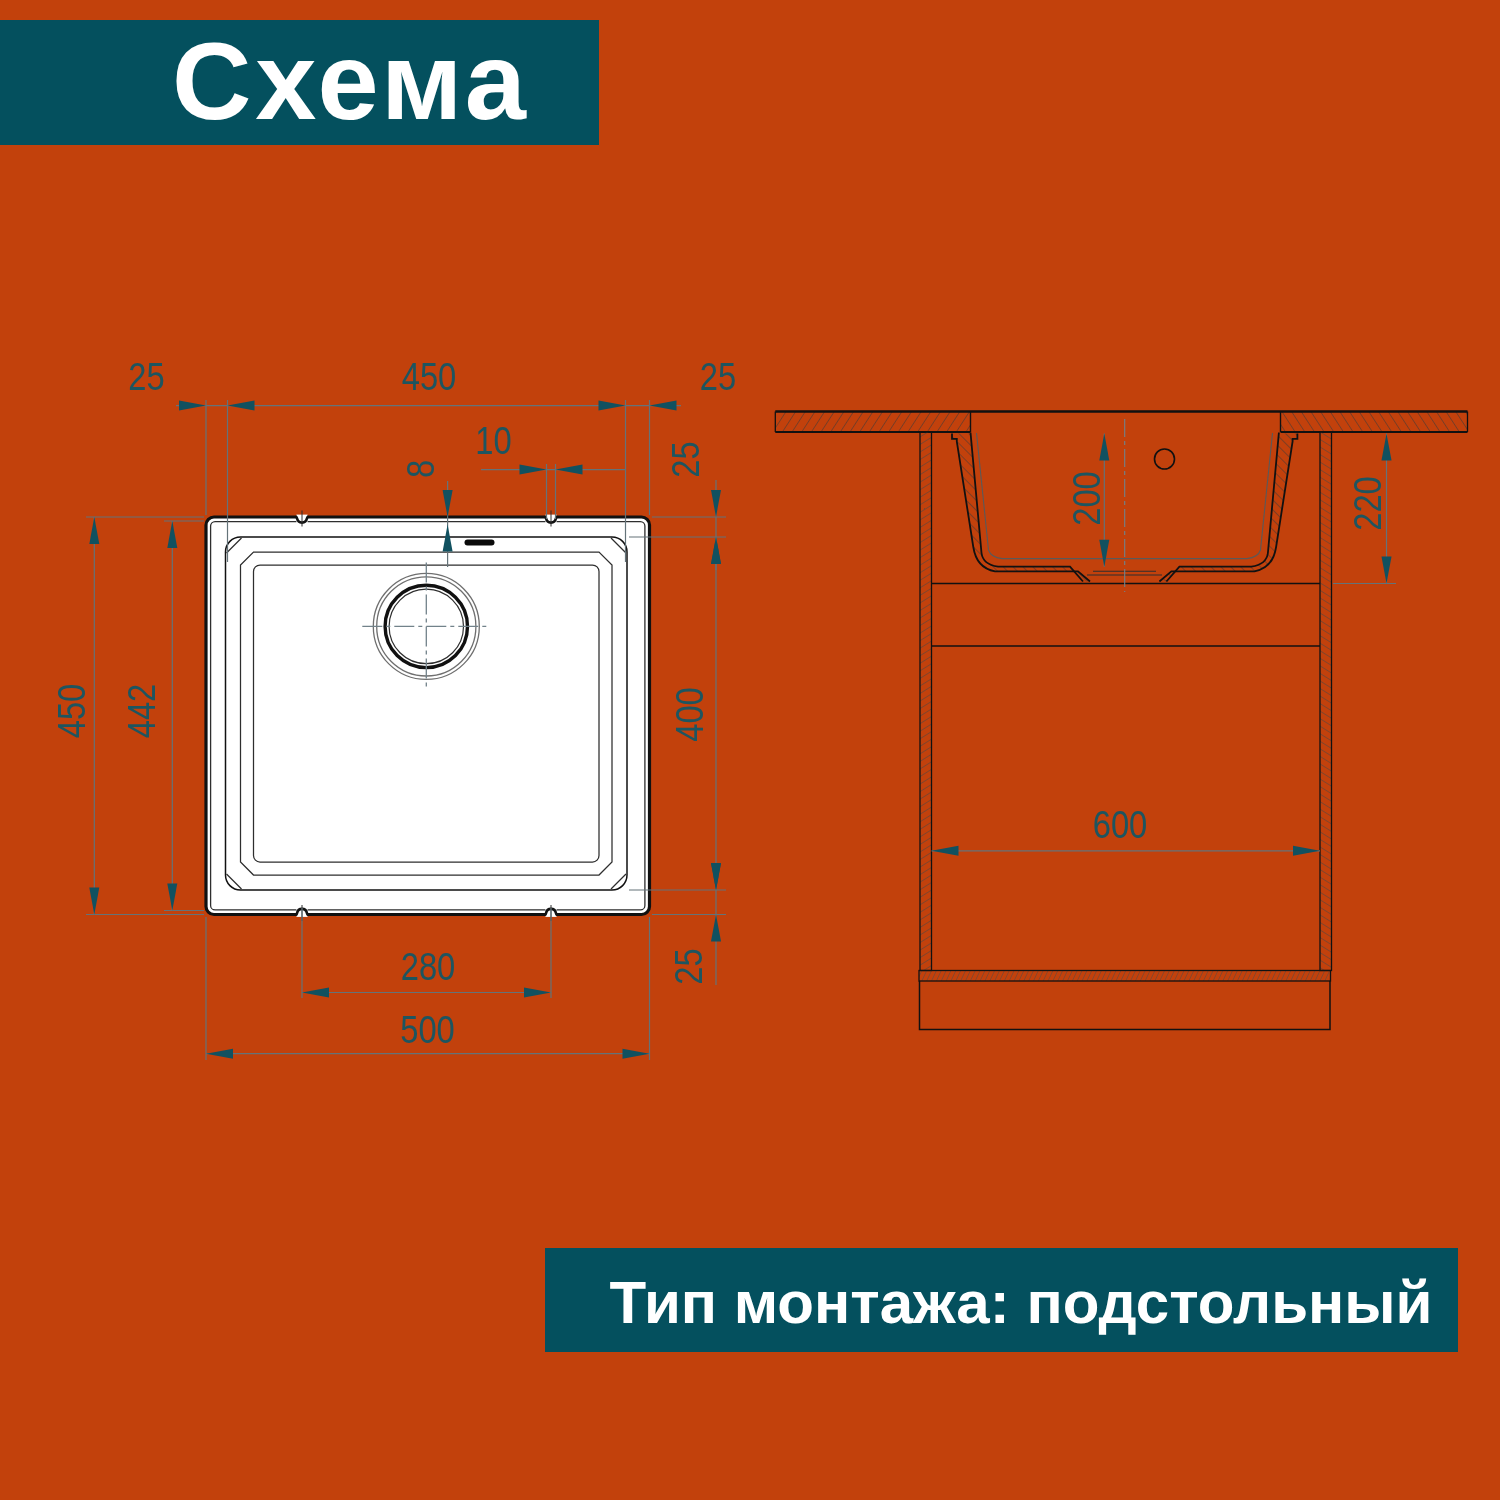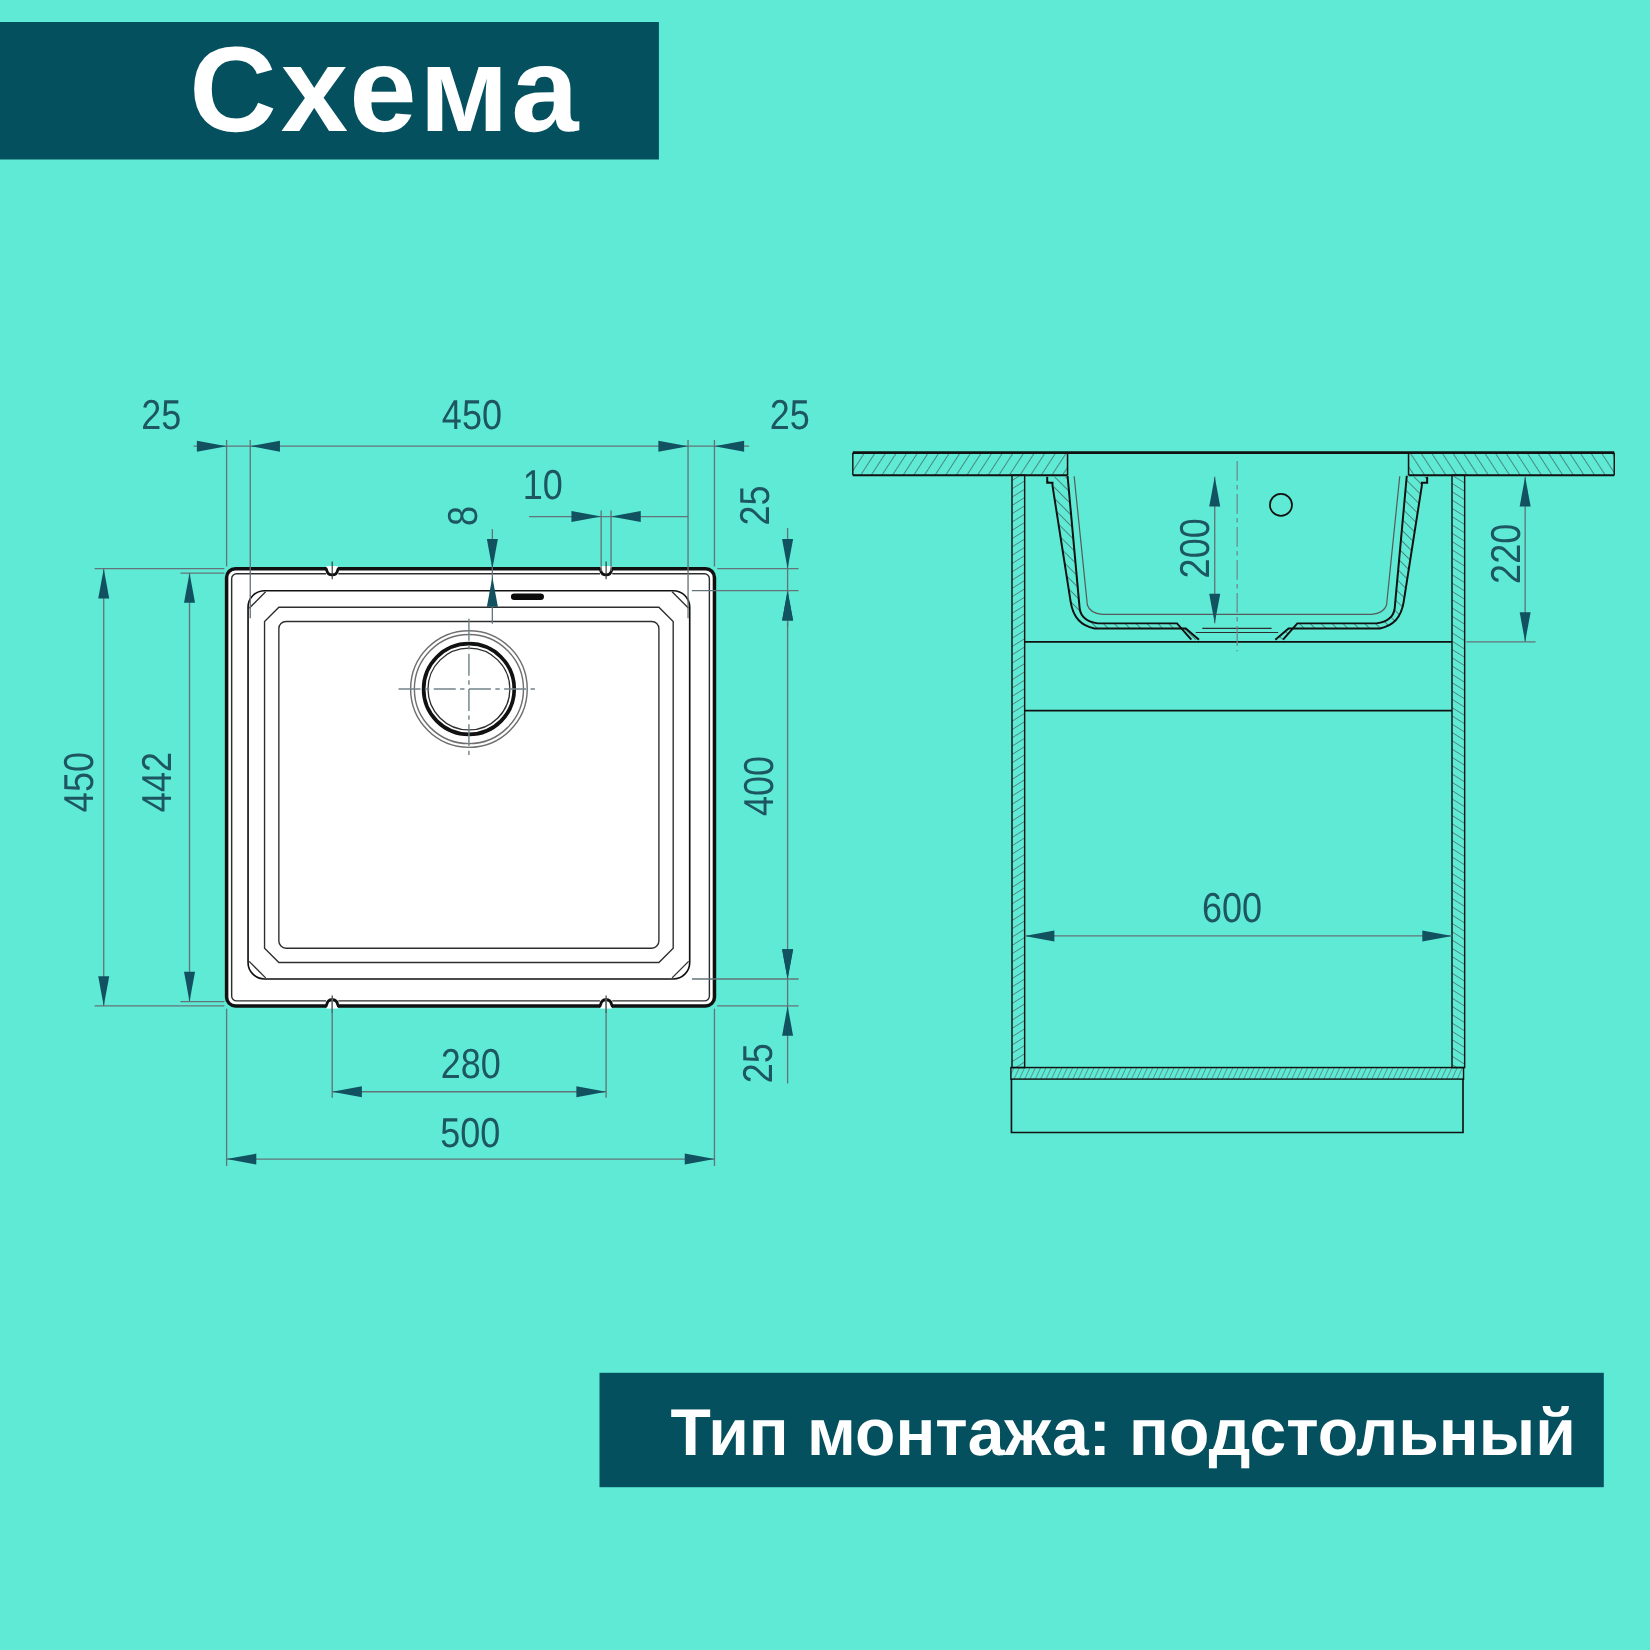--- a/index.html
+++ b/index.html
@@ -1,15 +1,15 @@
 <!DOCTYPE html>
 <html><head><meta charset="utf-8">
 <style>
 html,body{margin:0;padding:0;background:#ffffff;}
-#page{position:relative;width:1500px;height:1500px;background:#5eead4;overflow:hidden;}
+#page{position:relative;width:1500px;height:1500px;background:#c2410c;overflow:hidden;}
 </style></head>
 <body>
 <div id="page">
 <svg width="1500" height="1500" viewBox="0 0 1500 1500" xmlns="http://www.w3.org/2000/svg">
 
 <rect x="0" y="20" width="599" height="125" fill="#04505e"></rect>
 
 <text x="349" y="119" text-anchor="middle" font-family="Liberation Sans, sans-serif" font-size="110" font-weight="bold" fill="#ffffff" textLength="354" lengthAdjust="spacing">Схема</text>
 
 <rect x="206.0" y="517.0" width="443.5" height="397.5" rx="8" fill="#ffffff" stroke="#111111" stroke-width="3.2"></rect>

